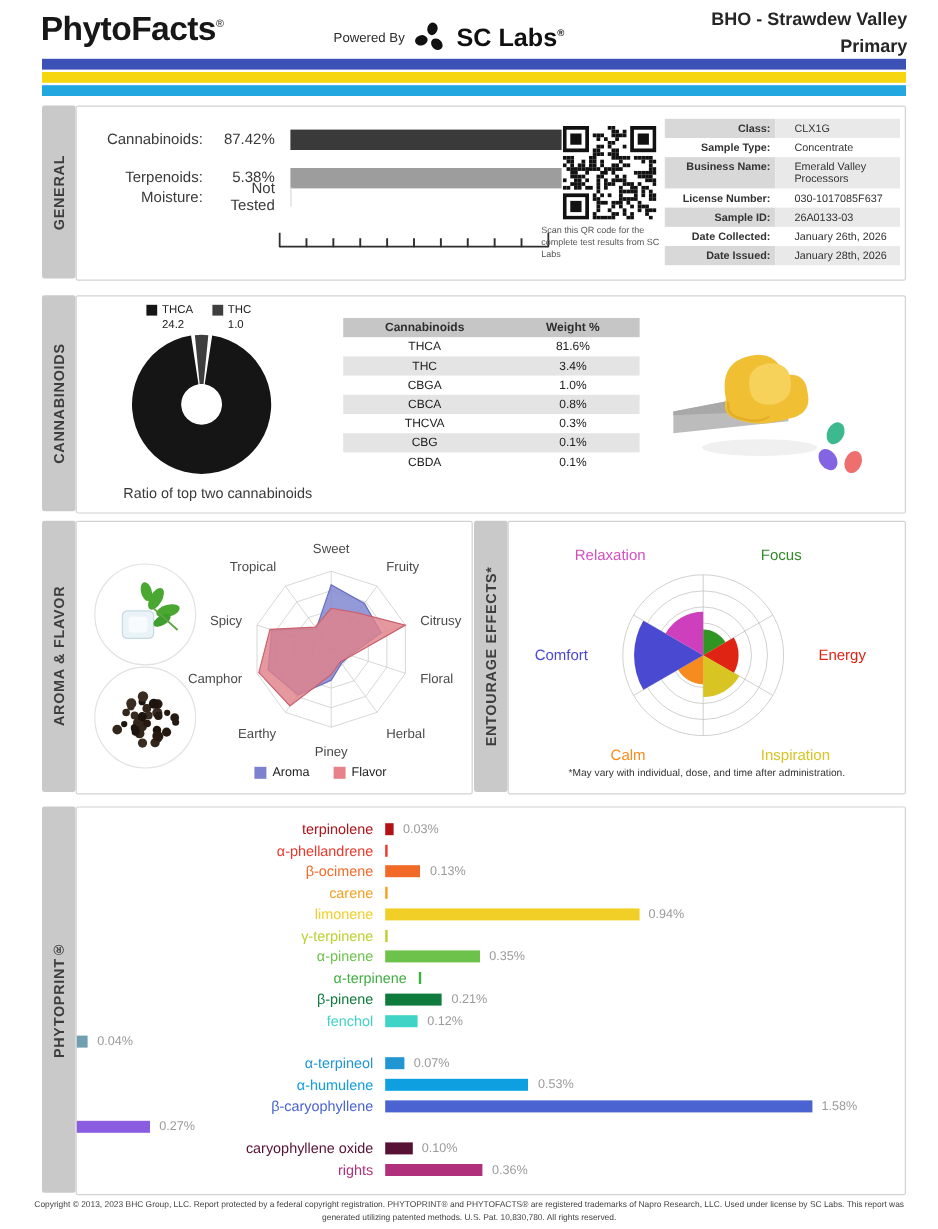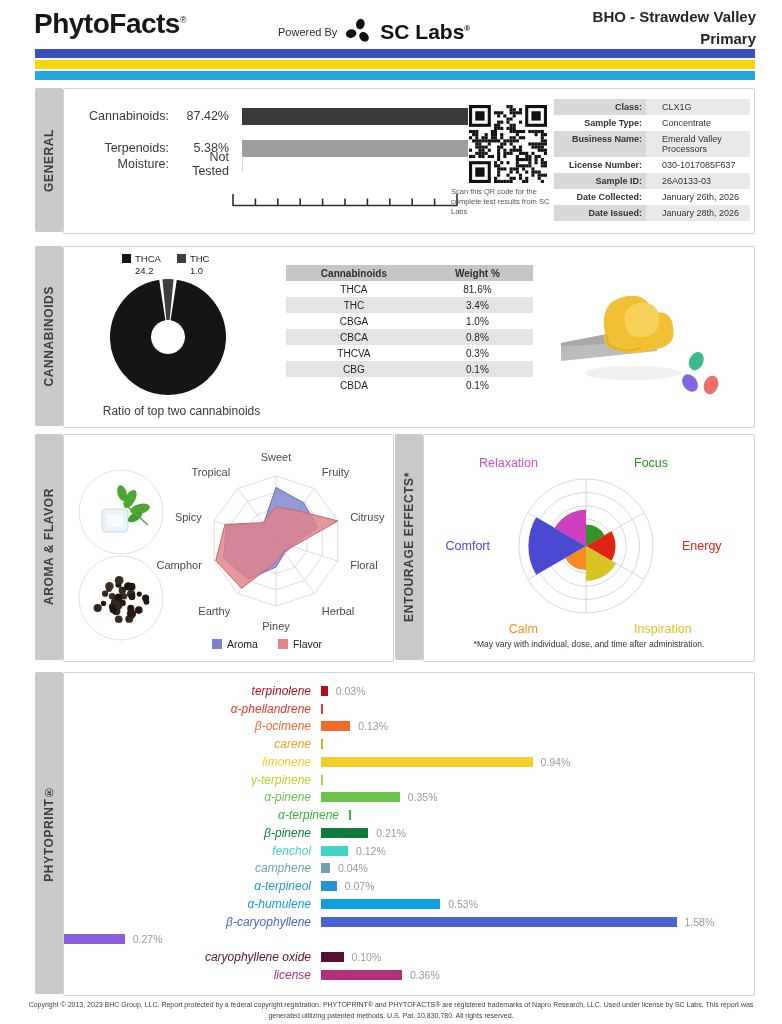--- a/index.html
+++ b/index.html
@@ -52,21 +52,21 @@
 
   
   .af-legend{position:absolute;left:148px;top:203px;display:flex;gap:20px;align-items:center;}
   .af-item{display:flex;align-items:center;gap:5px;font-size:10.5px;color:#222;}
   .af-sq{width:10px;height:10px;}
   .footnote{position:absolute;left:0;top:204px;width:100%;text-align:center;font-size:8.5px;color:#333;}
 
   
   .pp-wrap{position:absolute;left:0;top:9px;width:690px;}
   .pp-row{display:flex;align-items:center;height:17.75px;}
-  .pp-label{width:247px;text-align:right;font-size:12px;padding-right:10px;font-style:italic;}
+  .pp-label{width:247px;text-align:right;font-size:12px;padding-right:10px;}
   .pp-bar{height:10px;}
   .pp-val{margin-left:8px;font-size:10.5px;color:#9b9b9b;}
 
   .footer{position:absolute;left:21px;top:1000px;width:740px;text-align:center;
           font-size:7px;line-height:1.5;color:#3f3f3f;}
   svg text{font-family:"Liberation Sans", sans-serif;}
 </style>
 </head>
 <body>
 
@@ -629,21 +629,20 @@
           <div class="pp-label" style="color: rgb(14, 122, 60);">β-pinene</div>
           <div class="pp-bar" style="background: rgb(14, 122, 60); width: 47.25px;"></div>
           <div class="pp-val">0.21%</div>
         </div>
         <div class="pp-row">
           <div class="pp-label" style="color: rgb(63, 212, 197);">fenchol</div>
           <div class="pp-bar" style="background: rgb(63, 212, 197); width: 27px;"></div>
           <div class="pp-val">0.12%</div>
         </div>
         <div class="pp-row">
-          <div class="pp-label" style="color: rgb(111, 159, 176);">camphene</div>
           <div class="pp-bar" style="background: rgb(111, 159, 176); width: 9px;"></div>
           <div class="pp-val">0.04%</div>
         </div>
         <div class="pp-row">
           <div class="pp-label" style="color: rgb(33, 150, 211);">α-terpineol</div>
           <div class="pp-bar" style="background: rgb(33, 150, 211); width: 15.75px;"></div>
           <div class="pp-val">0.07%</div>
         </div>
         <div class="pp-row">
           <div class="pp-label" style="color: rgb(13, 159, 224);">α-humulene</div>
@@ -658,21 +657,21 @@
         <div class="pp-row">
           <div class="pp-bar" style="background: rgb(138, 92, 224); width: 60.75px;"></div>
           <div class="pp-val">0.27%</div>
         </div>
         <div class="pp-row">
           <div class="pp-label" style="color: rgb(87, 17, 52);">caryophyllene oxide</div>
           <div class="pp-bar" style="background: rgb(87, 17, 52); width: 22.5px;"></div>
           <div class="pp-val">0.10%</div>
         </div>
         <div class="pp-row">
-          <div class="pp-label" style="color: rgb(176, 48, 124);">license</div>
+          <div class="pp-label" style="color: rgb(176, 48, 124);">rights</div>
           <div class="pp-bar" style="background: rgb(176, 48, 124); width: 81px;"></div>
           <div class="pp-val">0.36%</div>
         </div>
       </div>
   </div>
 
   <div class="footer">Copyright © 2013, 2023 BHC Group, LLC. Report protected by a federal copyright registration. PHYTOPRINT® and PHYTOFACTS® are registered trademarks of Napro Research, LLC. Used under license by SC Labs. This report was generated utilizing patented methods. U.S. Pat. 10,830,780. All rights reserved.</div>
 </div>
 
 </body></html>

